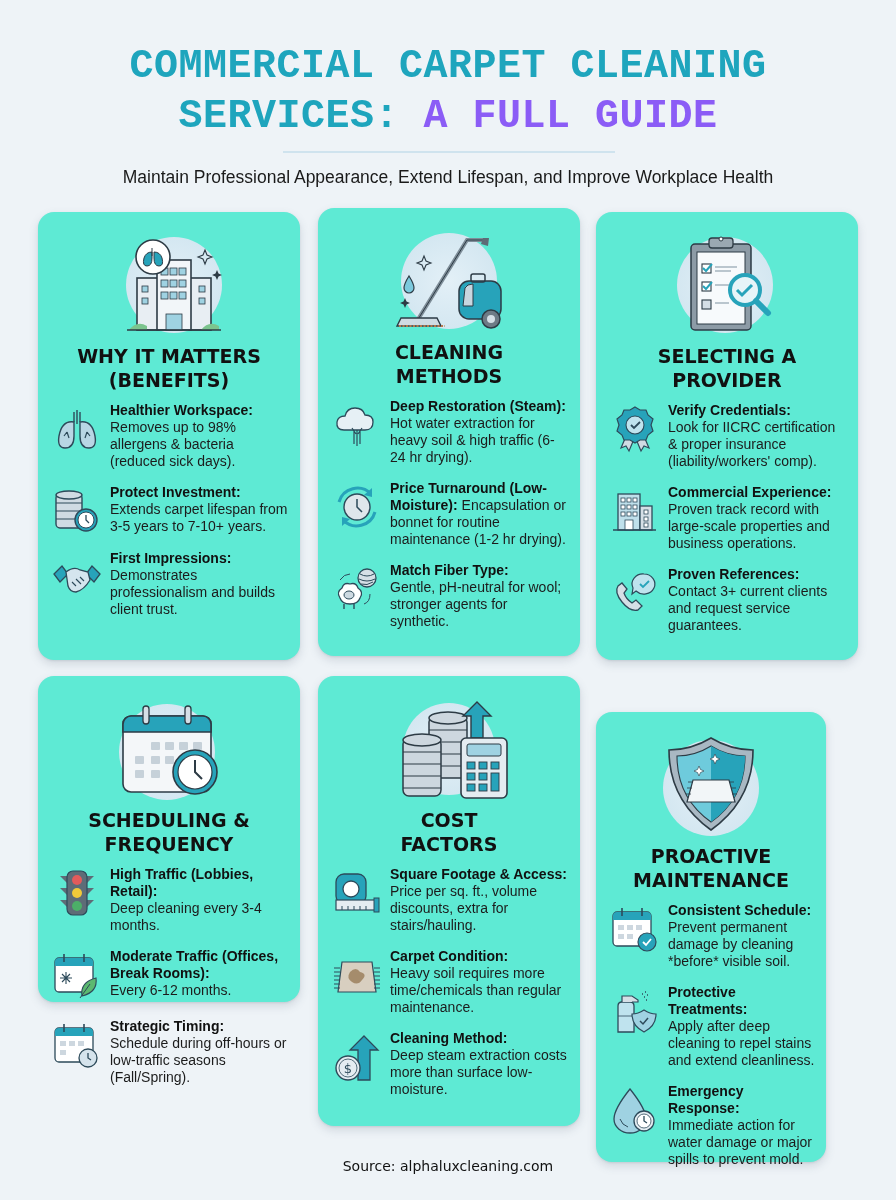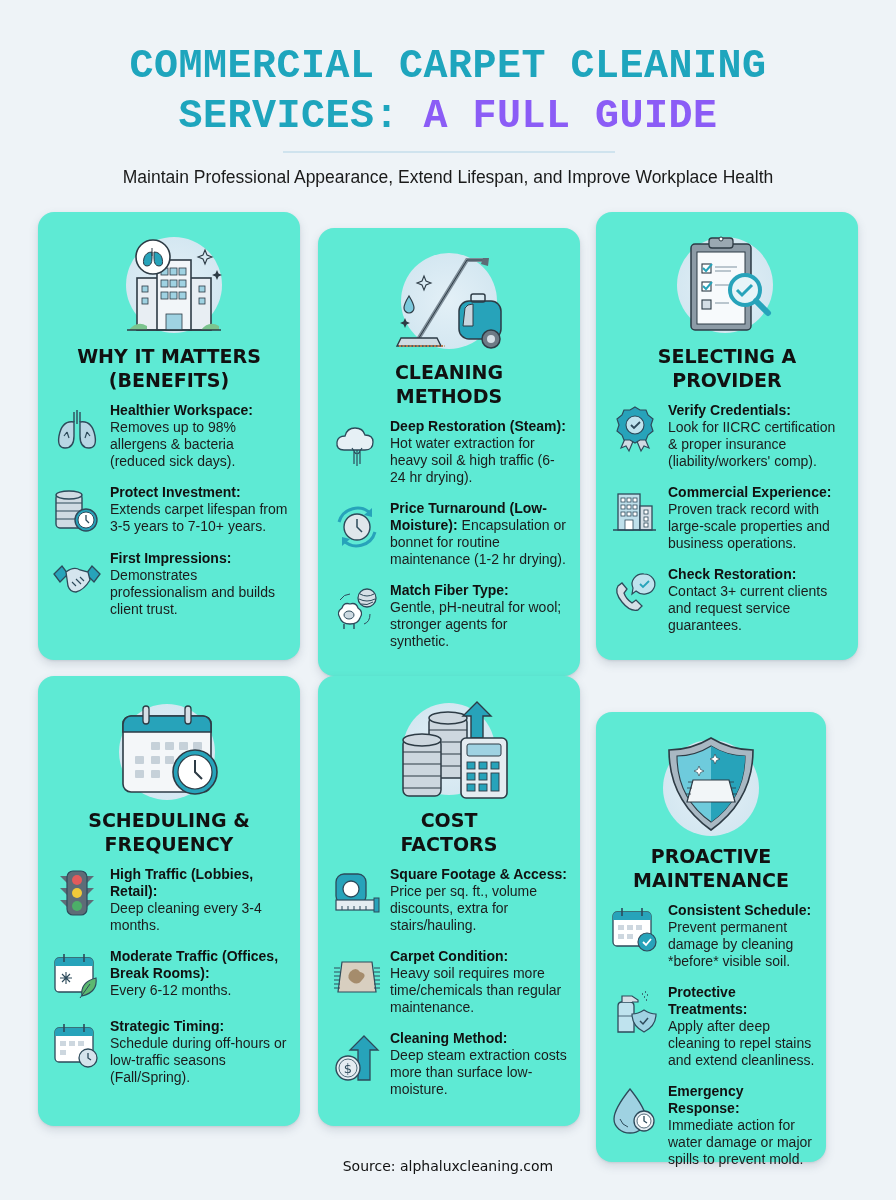--- a/index.html
+++ b/index.html
@@ -133,21 +133,21 @@
       <svg class="ic" viewBox="0 0 50 50">
         <path d="M2 22 l8 -8 l6 8 l-8 8z M48 22 l-8 -8 l-6 8 l8 8z" fill="#27a3ba" stroke="#2d4a5a" stroke-width="1.3"></path>
         <path d="M14 20 q8 -6 14 -2 l8 2 l2 8 q-6 10 -14 12 q-6 0 -8 -6z" fill="#d5e5ee" stroke="#2d4a5a" stroke-width="1.3"></path>
         <path d="M20 30 l4 4 M24 27 l5 5 M28 25 l4 4" stroke="#2d4a5a" stroke-width="1.1"></path>
       </svg>
       <div class="txt"><b>First Impressions:</b><br><span>Demonstrates professionalism and builds client trust.</span></div>
     </div>
   </div>
 </div>
 
-<div class="card" style="left:318px; top:228px; width:262px; height:448px;">
+<div class="card" style="left:318px; top:208px; width:262px; height:448px;">
   <svg class="hero" viewBox="0 0 140 110">
     <circle cx="70" cy="55" r="48" fill="url(#halo)"></circle>
     <path d="M38 95 L88 14 L104 14" stroke="#7e8d98" stroke-width="4" fill="none" stroke-linecap="round"></path>
     <path d="M38 95 L88 14 L104 14" stroke="#2d3b45" stroke-width="1" fill="none"></path>
     <path d="M104 12 l6 0 l-1 8 l-7 -2z" fill="#5d6b76"></path>
     <path d="M22 92 h36 l4 8 h-44z" fill="#cfdbe3" stroke="#2d3b45" stroke-width="1.4"></path>
     <path d="M20 100 h46" stroke="#b97a4c" stroke-width="2" stroke-dasharray="2 1.5"></path>
     <rect x="80" y="55" width="42" height="38" rx="10" fill="#27a3ba" stroke="#2d3b45" stroke-width="1.5"></rect>
     <path d="M86 62 q2 -4 8 -4 v22 h-10z" fill="#c8d6df" stroke="#2d3b45" stroke-width="1"></path>
     <rect x="92" y="48" width="14" height="8" rx="2" fill="none" stroke="#2d3b45" stroke-width="1.5"></rect>
@@ -249,26 +249,26 @@
         <line x1="3" y1="44" x2="46" y2="44" stroke="#2d4a5a" stroke-width="1.3"></line>
       </svg>
       <div class="txt"><b>Commercial Experience:</b><br><span>Proven track record with large-scale properties and business operations.</span></div>
     </div>
     <div class="item">
       <svg class="ic" viewBox="0 0 50 50">
         <path d="M8 18 q-4 6 4 16 q8 10 16 8 l4 -4 l-6 -6 l-4 3 q-6 -4 -8 -10 l3 -4 l-5 -6z" fill="#d5dfe6" stroke="#2d4a5a" stroke-width="1.3"></path>
         <path d="M34 6 a11 10 0 1 1 -8 17 l-4 3 l1 -6 a11 10 0 0 1 11 -14z" fill="#bfe3ee" stroke="#2d4a5a" stroke-width="1.2"></path>
         <path d="M30 16 l3 3 l6 -6" stroke="#27a3ba" stroke-width="1.8" fill="none"></path>
       </svg>
-      <div class="txt"><b>Check Restoration:</b><br><span>Contact 3+ current clients and request service guarantees.</span></div>
-    </div>
-  </div>
-</div>
-
-<div class="card" style="left:38px; top:676px; width:262px; height:450px;">
+      <div class="txt"><b>Proven References:</b><br><span>Contact 3+ current clients and request service guarantees.</span></div>
+    </div>
+  </div>
+</div>
+
+<div class="card" style="left:38px; top:676px; width:262px; height:326px;">
   <svg class="hero" viewBox="0 0 140 110">
     <circle cx="68" cy="58" r="48" fill="url(#halo)"></circle>
     <rect x="24" y="22" width="88" height="76" rx="8" fill="#f4f7f9" stroke="#2d3b45" stroke-width="1.6"></rect>
     <path d="M24 38 v-8 a8 8 0 0 1 8 -8 h72 a8 8 0 0 1 8 8 v8z" fill="#27a3ba" stroke="#2d3b45" stroke-width="1.6"></path>
     <rect x="44" y="12" width="6" height="18" rx="3" fill="#d5dfe6" stroke="#2d3b45" stroke-width="1.3"></rect>
     <rect x="86" y="12" width="6" height="18" rx="3" fill="#d5dfe6" stroke="#2d3b45" stroke-width="1.3"></rect>
     <g fill="#c6d1d9">
       <rect x="52" y="48" width="9" height="8" rx="1"></rect>
         <rect x="66" y="48" width="9" height="8" rx="1"></rect>
         <rect x="80" y="48" width="9" height="8" rx="1"></rect>

